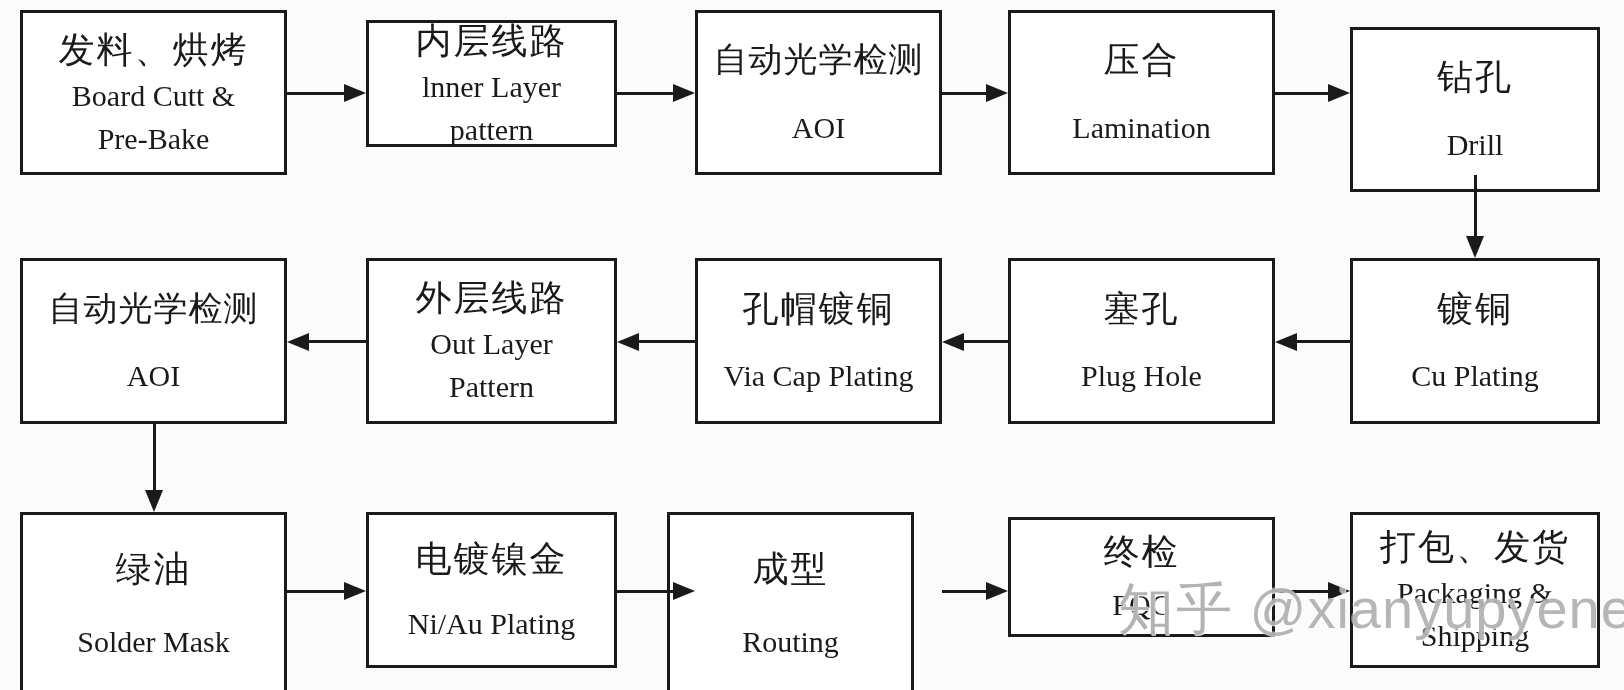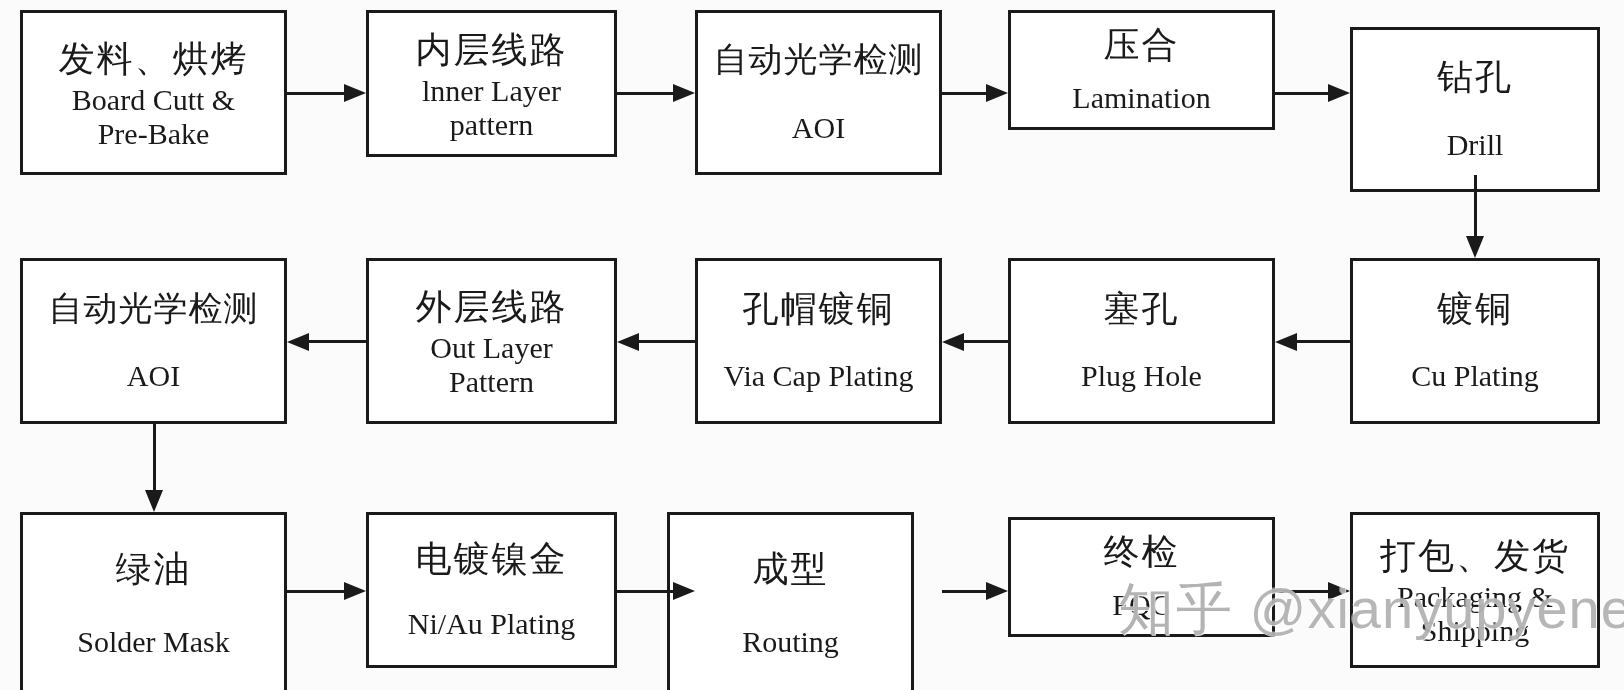--- a/index.html
+++ b/index.html
@@ -35,21 +35,21 @@
     white-space:nowrap;
     font-family:Liberation Serif, serif;
   }
   .zh.small{font-size:34px;letter-spacing:1px;}
   .en{
     font-size:30px;
     line-height:40px;
     white-space:pre-line;
   }
   .tight .zh{line-height:48px;}
-  .tight .en{line-height:34px;text-align:center;}
+  .tight .en{line-height:43px;text-align:center;}
   .hline{position:absolute;height:3px;background:var(--line);}
   .vline{position:absolute;width:3px;background:var(--line);}
   .head-right{position:absolute;width:0;height:0;
     border-top:9px solid transparent;border-bottom:9px solid transparent;
     border-left:22px solid var(--line);}
   .head-left{position:absolute;width:0;height:0;
     border-top:9px solid transparent;border-bottom:9px solid transparent;
     border-right:22px solid var(--line);}
   .head-down{position:absolute;width:0;height:0;
     border-left:9px solid transparent;border-right:9px solid transparent;
@@ -71,32 +71,32 @@
 <body>
 
 <div id="page">
 
   <div class="box tight" style="left:20px;top:10px;width:267px;height:165px">
     <div class="zh">发料、烘烤</div>
     <div class="en">Board Cutt &amp;
 Pre-Bake</div>
   </div>
 
-  <div class="box tight" style="left:366px;top:10px;width:251px;height:147px">
+  <div class="box tight" style="left:366px;top:20px;width:251px;height:127px">
     <div class="zh">内层线路</div>
     <div class="en">lnner Layer
 pattern</div>
   </div>
 
   <div class="box spread" style="left:695px;top:10px;width:247px;height:165px">
     <div class="zh small">自动光学检测</div>
     <div class="en">AOI</div>
   </div>
 
-  <div class="box spread" style="left:1008px;top:10px;width:267px;height:120px">
+  <div class="box spread" style="left:1008px;top:10px;width:267px;height:165px">
     <div class="zh">压合</div>
     <div class="en">Lamination</div>
   </div>
 
   <div class="box spread" style="left:1350px;top:27px;width:250px;height:165px">
     <div class="zh">钻孔</div>
     <div class="en">Drill</div>
   </div>
 
   <div class="box spread" style="left:1350px;top:258px;width:250px;height:166px">

